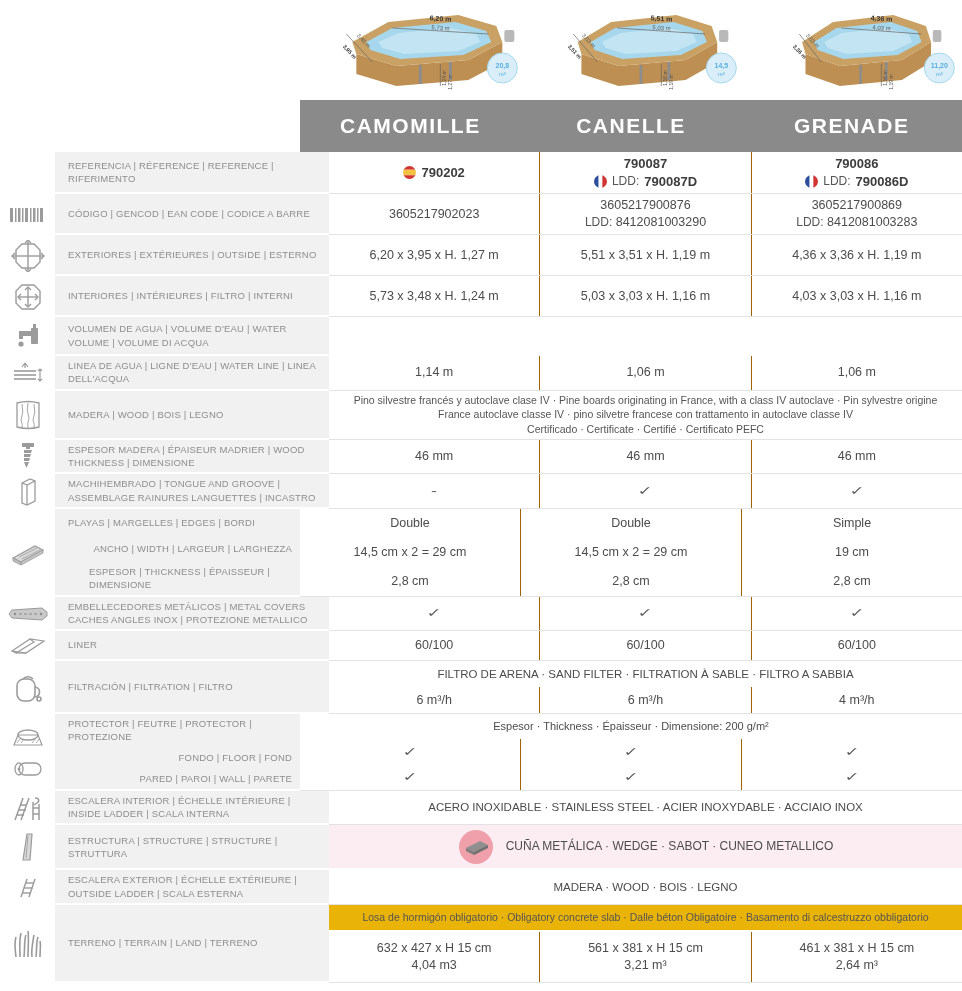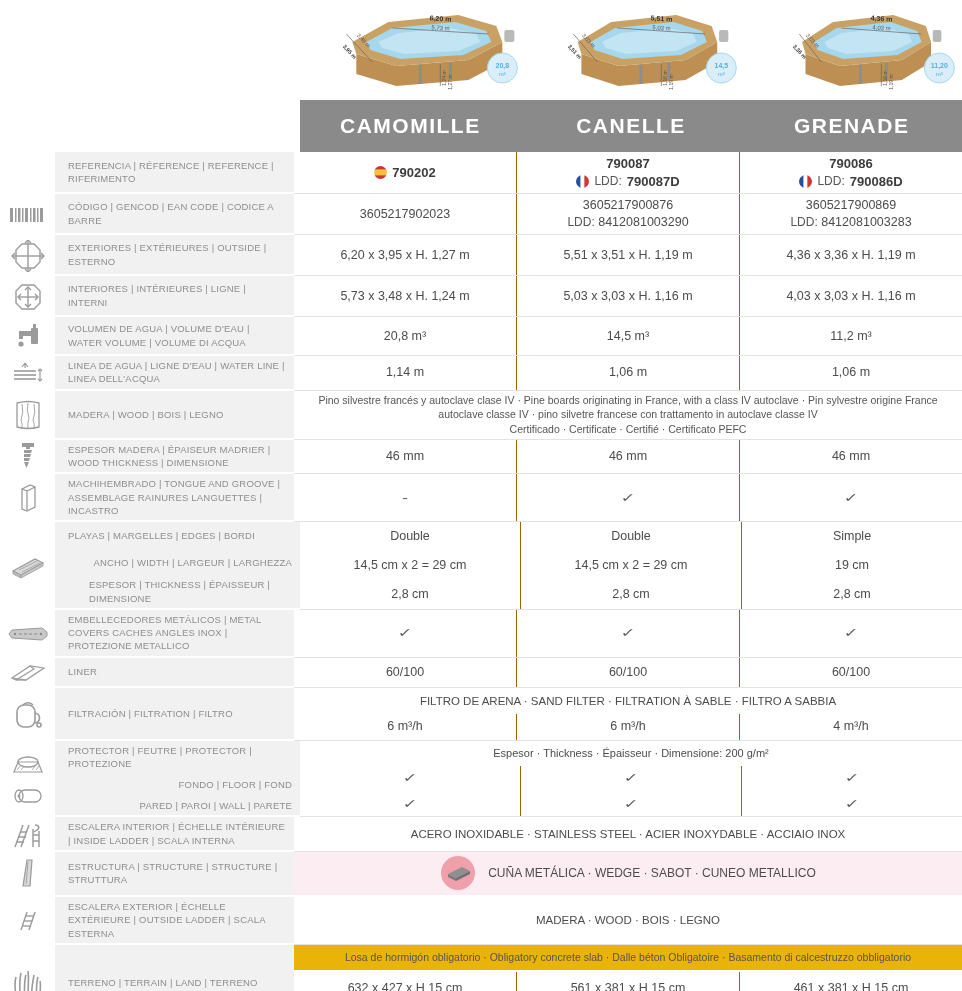--- a/index.html
+++ b/index.html
@@ -11,21 +11,21 @@
   .pool{flex:1 1 0;position:relative;}
   .pool svg{position:absolute;inset:0;width:100%;height:100%;}
 
   
   .hbar{margin-left:300px;height:52px;background:#8a8a8a;display:flex;align-items:center;}
   .htitle{flex:1 1 0;text-align:center;color:#fff;font-size:21px;font-weight:600;letter-spacing:1.5px;}
 
   
   .trow{display:flex;align-items:stretch;}
   .ic{width:55px;flex:none;display:flex;align-items:center;justify-content:center;flex-direction:column;gap:12px;color:#9b9b9b;}
-  .lab{width:239px;flex:none;background:#f1f1f1;display:flex;align-items:center;
+  .lab{width:274px;flex:none;background:#f1f1f1;display:flex;align-items:center;
        padding:3px 8px 3px 13px;box-sizing:border-box;border-bottom:2px solid #fff;
        font-size:9.5px;color:#8e8e8e;line-height:1.4;letter-spacing:.2px;}
   .labcol{width:245px;flex:none;display:flex;flex-direction:column;}
   .labcol .lab{width:100%;flex:none;}
   .lab.nb{border-bottom:none;}
   .lab.sub{padding-left:34px;justify-content:flex-end;}
   .gbody{flex:1;display:flex;flex-direction:column;}
   .cells{flex:1;display:flex;align-items:stretch;}
   .cells.bb{border-bottom:1px solid #e3e3e3;}
   .cells.wb{border-bottom:2px solid #fff;}
@@ -268,21 +268,21 @@
           <polygon points="11,4 23,4 29,10 29,22 23,28 11,28 5,22 5,10"></polygon>
           <line x1="7" y1="16" x2="27" y2="16"></line>
           <line x1="17" y1="6" x2="17" y2="26"></line>
           <polyline points="10,13 7,16 10,19"></polyline>
           <polyline points="24,13 27,16 24,19"></polyline>
           <polyline points="14,9 17,6 20,9"></polyline>
           <polyline points="14,23 17,26 20,23"></polyline>
         </svg>
     </div>
     <div class="lab">
-        <span>INTERIORES | INTÉRIEURES | LIGNE | INTERNI</span>
+        <span>INTERIORES | INTÉRIEURES | FILTRO | INTERNI</span>
       </div>
     <div class="cells bb">
       <div class="cell">
           <span>5,73 x 3,48 x H. 1,24 m</span>
         </div>
       <div class="cell">
           <span>5,03 x 3,03 x H. 1,16 m</span>
         </div>
       <div class="cell">
           <span>4,03 x 3,03 x H. 1,16 m</span>
@@ -296,31 +296,20 @@
           <rect x="17" y="5" width="7" height="16" rx="1"></rect>
           <rect x="19" y="1" width="3" height="5"></rect>
           <rect x="5" y="8" width="13" height="5"></rect>
           <rect x="5" y="13" width="4" height="3"></rect>
           <circle cx="7" cy="21" r="2.6"></circle>
         </svg>
     </div>
     <div class="lab">
         <span>VOLUMEN DE AGUA | VOLUME D'EAU | WATER VOLUME | VOLUME DI ACQUA</span>
       </div>
-    <div class="cells bb">
-      <div class="cell">
-          <span>20,8 m³</span>
-        </div>
-      <div class="cell">
-          <span>14,5 m³</span>
-        </div>
-      <div class="cell">
-          <span>11,2 m³</span>
-        </div>
-    </div>
   </div>
 
   <div class="trow" style="min-height:30px">
     <div class="ic">
       <svg width="32" height="24" viewBox="0 0 32 24" fill="none" stroke="#9b9b9b" stroke-width="1.6">
           <path d="M10,6 L13,2 M13,2 L16,6 M13,2 L13,7" stroke-width="1.2"></path>
           <line x1="2" y1="10" x2="24" y2="10"></line>
           <line x1="2" y1="14" x2="24" y2="14"></line>
           <line x1="2" y1="18" x2="24" y2="18"></line>
           <line x1="28" y1="8" x2="28" y2="20" stroke-width="1.2"></line>

